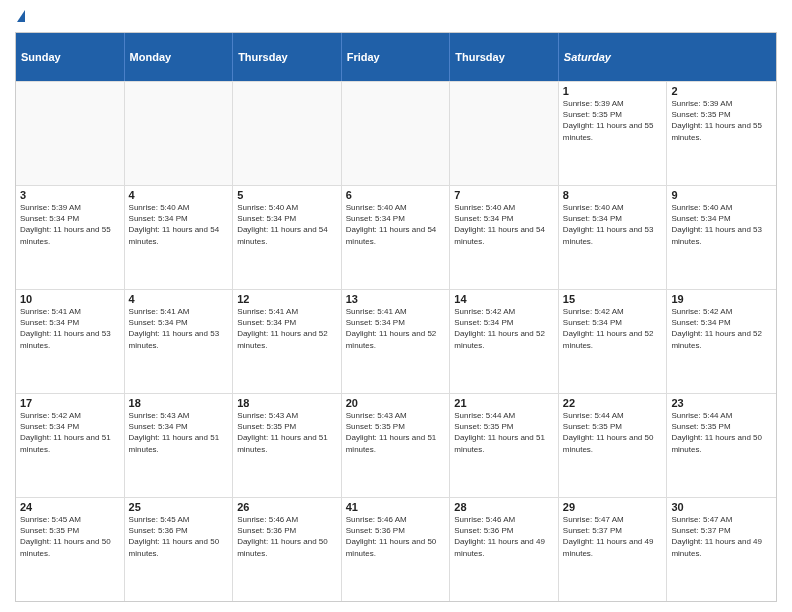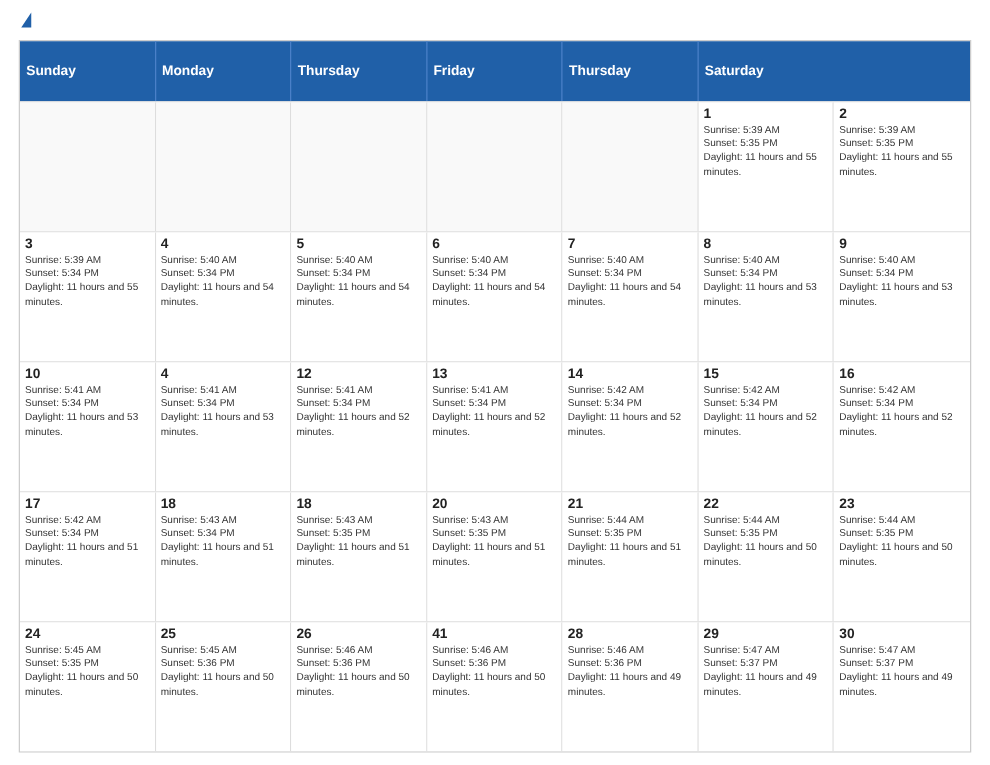--- a/index.html
+++ b/index.html
@@ -74,21 +74,21 @@
       background: #2060a8;
     }
     .cal-header-cell {
       color: #fff;
       font-size: 11px;
       font-weight: bold;
       padding: 18px 5px;
       text-align: left;
       border-right: 1px solid #4a80c8;
     }
-    .cal-header-cell:last-child { border-right: none; }
+    .cal-header-cell:last-child { border-right: none; font-style: italic; }
     .cal-body {
       flex: 1;
       display: flex;
       flex-direction: column;
     }
     .cal-row {
       display: grid;
       grid-template-columns: repeat(7, 1fr);
       flex: 1;
       border-top: 1px solid #ddd;
@@ -238,21 +238,21 @@
 Sunset: 5:34 PM
 Daylight: 11 hours and 52 minutes.</div>
           </div>
           <div class="cal-cell">
             <span class="day-num">15</span>
             <div class="day-info" style="white-space: pre-line;">Sunrise: 5:42 AM
 Sunset: 5:34 PM
 Daylight: 11 hours and 52 minutes.</div>
           </div>
           <div class="cal-cell">
-            <span class="day-num">16</span>
+            <span class="day-num">19</span>
             <div class="day-info" style="white-space: pre-line;">Sunrise: 5:42 AM
 Sunset: 5:34 PM
 Daylight: 11 hours and 52 minutes.</div>
           </div>
         </div>
         <div class="cal-row">
           <div class="cal-cell">
             <span class="day-num">17</span>
             <div class="day-info" style="white-space: pre-line;">Sunrise: 5:42 AM
 Sunset: 5:34 PM

